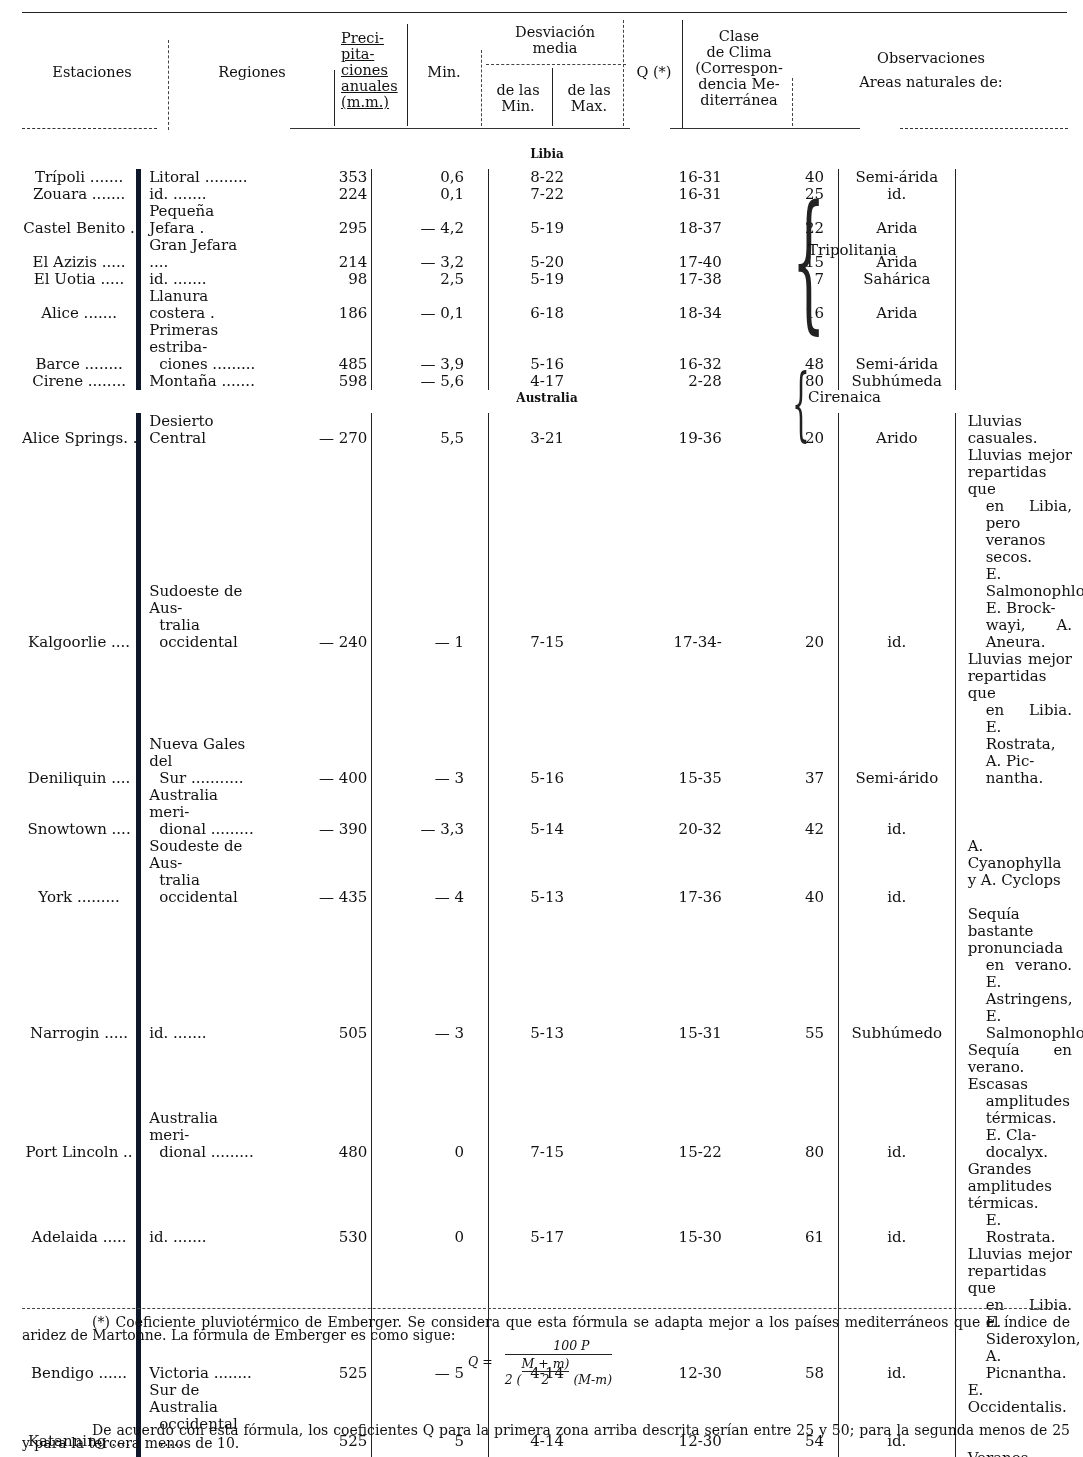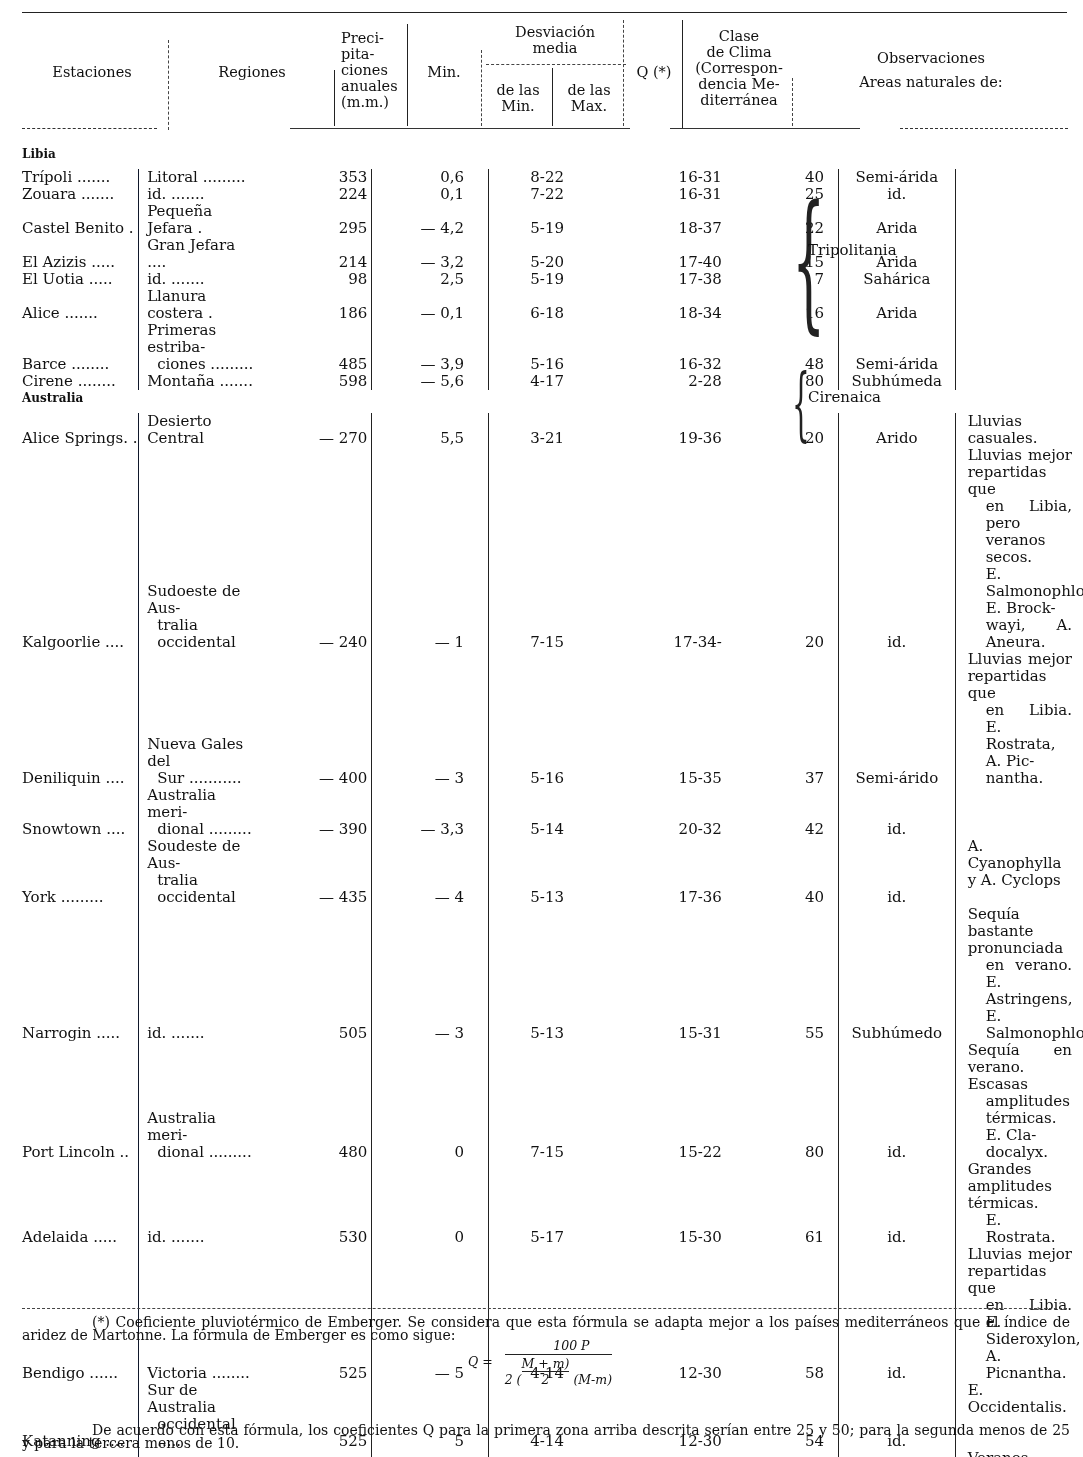--- a/index.html
+++ b/index.html
@@ -17,22 +17,22 @@
   .hdr.left { text-align: left; }
   .vline { position: absolute; border-left: 1px solid #222; }
   .vline.dash { border-left: 1px dashed #444; }
 
   table.data {
     position: absolute; left: 22px; top: 146px; width: 1050px;
     border-collapse: collapse; table-layout: fixed;
     font-size: 15px; line-height: 17px;
   }
   table.data td { padding: 0; vertical-align: bottom; }
-  td.c-est { width: 145px; text-align: left; white-space: nowrap; vertical-align: top; }
-  td.c-reg { width: 166px; text-align: left; padding-left: 8px !important; border-left: 1px solid #0f172a; }
+  td.c-est { width: 145px; text-align: center; white-space: nowrap; vertical-align: top; }
+  td.c-reg { width: 166px; text-align: left; padding-left: 8px !important; border-left: 5px solid #0f172a; }
   td.c-pre { width: 72px; text-align: right; padding-right: 4px !important; border-right: 1px solid #222; }
   td.c-min { width: 68px; text-align: right; padding-right: 24px !important; }
   td.c-dmin { width: 66px; text-align: center; border-left: 1px solid #222; }
   td.c-dmax { width: 74px; text-align: right; }
   td.c-q { width: 50px; text-align: right; padding-right: 14px !important; }
   td.c-cla { width: 115px; text-align: center; border-left: 1px solid #222; border-right: 1px solid #222; }
   td.c-obs { text-align: justify; padding-left: 12px !important; vertical-align: top; }
   .group td { font-weight: bold; font-size: 12px; padding-top: 6px; padding-bottom: 6px !important; }
   .row td { padding-bottom: 12px; }
   .reg-line { display: block; }
@@ -53,21 +53,21 @@
 </style>
 </head>
 <body>
 
 <div class="page">
 
   <div class="rule-top"></div>
 
   <div class="hdr" style="left:22px; top:64px; width:140px;">Estaciones</div>
   <div class="hdr" style="left:170px; top:64px; width:164px;">Regiones</div>
-  <div class="hdr left" style="left:341px; top:30px; width:66px;">
+  <div class="hdr left" style="left:341px; top:30px; width:66px;text-decoration:underline;">
     <span style="display:block">Preci-</span>
     <span style="display:block">pita-</span>
     <span style="display:block">ciones</span>
     <span style="display:block">anuales</span>
     <span style="display:block">(m.m.)</span>
   </div>
   <div class="hdr" style="left:408px; top:64px; width:72px;">Min.</div>
   <div class="hdr" style="left:482px; top:24px; width:146px;">
     <span style="display:block">Desviación</span>
     <span style="display:block">media</span>

